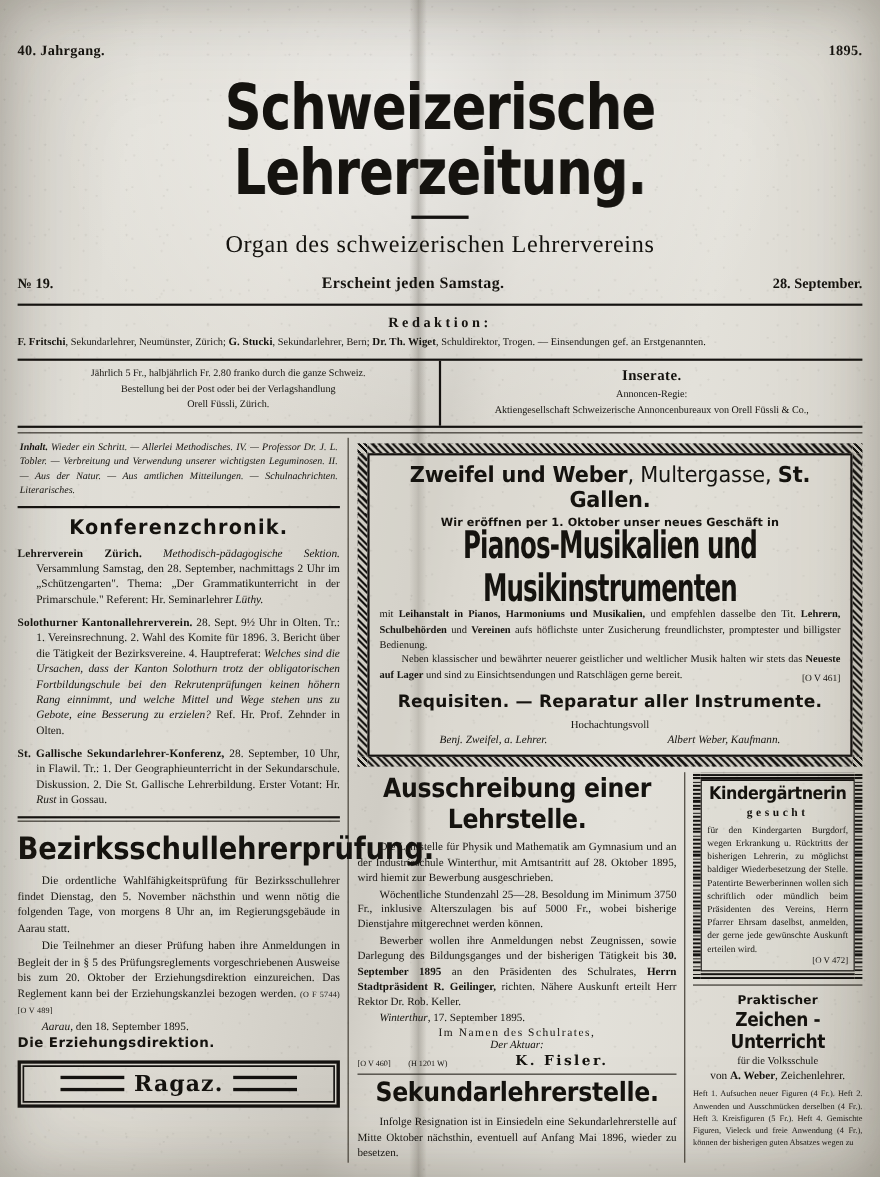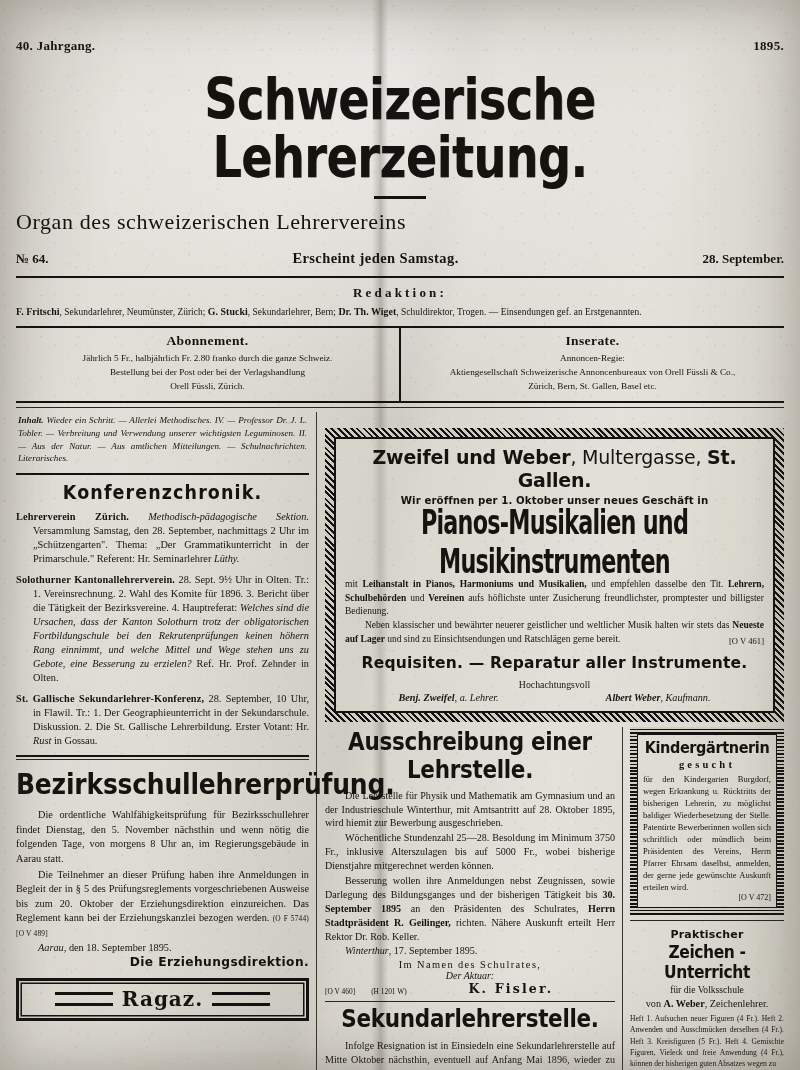--- a/index.html
+++ b/index.html
@@ -80,20 +80,21 @@
     margin-top: 16px;
     transform: scaleY(1.22) scaleX(.98);
     transform-origin: center top;
     text-shadow: .5px 0 0 rgba(0,0,0,.55);
   }
   .mh-rule {
     width: 52px; height: 3px; background: #141210;
     margin: 30px auto 10px;
   }
   .mh-sub1 {
+    text-align: center;
     font-size: 22px;
     letter-spacing: .6px;
     margin-top: 6px;
   }
   .mh-sub2 {
     text-align: center;
     font-size: 13.5px;
     font-weight: bold;
     margin-top: 11px;
     letter-spacing: .2px;
@@ -200,21 +201,20 @@
     font-size: 10.3px;
     line-height: 1.4;
     text-align: justify;
     text-indent: 22px;
     margin-bottom: 2px;
   }
   .bz-codes { font-size: 7.4px; letter-spacing: .2px; }
   .bz-place { font-size: 10.3px; text-indent: 22px; margin-top: 1px; }
   .bz-place i { font-style: italic; }
   .bz-sign {
-    text-align: right;
     font-weight: bold;
     font-size: 12.2px;
     letter-spacing: .4px;
     margin-top: 2px;
     font-family: "DejaVu Sans", "Liberation Sans", sans-serif;
   }
 
   
   .ragaz-box {
     border: 3px solid #141210;
@@ -237,21 +237,21 @@
     flex: 0 0 58px; height: 8px;
     border-top: 3px solid #141210;
     border-bottom: 3px solid #141210;
   }
 
   
   .zw-outer {
     border: 9px solid transparent;
     border-image: repeating-linear-gradient(45deg,
         #141210 0 2px, #cfccc3 2px 4px, #141210 4px 6px, #cfccc3 6px 9px) 9 round;
-    margin-top: 16px;
+    margin-top: 5px;
     background: rgba(223,221,213,.35);
   }
   .zw-inner {
     border: 2px solid #141210;
     padding: 7px 9px 8px;
     text-align: center;
   }
   .zw-h1 {
     font-family: "DejaVu Sans", "Liberation Sans", sans-serif;
     font-size: 19px;
@@ -292,21 +292,21 @@
     letter-spacing: .2px;
     margin: 8px 0 7px;
   }
   .zw-hv { font-size: 9.8px; margin-bottom: 2px; font-family: Liberation Serif, serif; }
   .zw-names {
     display: flex;
     justify-content: space-around;
     font-size: 10.2px;
     font-style: italic;
   }
-  .zw-names b { font-style: italic; font-weight: bold; }
+  .zw-names b { font-style: italic; font-weight: normal; }
 
   
   .lower { display: flex; margin-top: 5px; }
   .lower-mid { width: 290px; padding-right: 7px; border-right: 1.5px solid #3a352c; }
   .lower-right { flex: 1; padding-left: 7px; }
 
   .ad-title-lg {
     text-align: center;
     font-family: "DejaVu Sans", "Liberation Sans", sans-serif;
     font-weight: bold;
@@ -417,43 +417,41 @@
       <span>1895.</span>
     </div>
 
     <div class="mh-title">Schweizerische Lehrerzeitung.</div>
 
     <div class="mh-rule"></div>
 
     <div class="mh-sub1">Organ des schweizerischen Lehrervereins</div>
 
     <div class="mh-line3">
-      <span>№ 64.</span>
+      <span>№ 19.</span>
       <span class="mid">Erscheint jeden Samstag.</span>
       <span>28. September.</span>
     </div>
 
     <div class="rule-thick"></div>
     <div class="redaktion-head">Redaktion:</div>
     <div class="redaktion-body">
       <b>F. Fritschi</b><span>, Sekundarlehrer, Neumünster, Zürich; </span><b>G. Stucki</b><span>, Sekundarlehrer, Bern; </span><b>Dr. Th. Wiget</b><span>, Schuldirektor, Trogen. — Einsendungen gef. an Erstgenannten.</span>
     </div>
 
     <div class="ab-wrap">
       <div class="ab-col left">
-        <div class="ab-h">Abonnement.</div>
         <div class="ab-t">Jährlich 5 Fr., halbjährlich Fr. 2.80 franko durch die ganze Schweiz.</div>
         <div class="ab-t">Bestellung bei der Post oder bei der Verlagshandlung</div>
         <div class="ab-t big">Orell Füssli, Zürich.</div>
       </div>
       <div class="ab-col">
         <div class="ab-h">Inserate.</div>
         <div class="ab-t">Annoncen-Regie:</div>
         <div class="ab-t big">Aktiengesellschaft Schweizerische Annoncenbureaux von Orell Füssli &amp; Co.,</div>
-        <div class="ab-t">Zürich, Bern, St. Gallen, Basel etc.</div>
       </div>
     </div>
 
     <div class="body-grid">
 
       <div class="col-left">
 
         <div class="inhalt">
           <span class="lbl">Inhalt.</span><span> Wieder ein Schritt. — Allerlei Methodisches. IV. — Professor Dr. J. L. Tobler. — Verbreitung und Verwendung unserer wichtigsten Leguminosen. II. — Aus der Natur. — Aus amtlichen Mitteilungen. — Schulnachrichten.     Literarisches.</span>
         </div>
@@ -522,21 +520,21 @@
         </div>
 
         <div class="lower">
 
           <div class="lower-mid">
 
             <div>
               <div class="ad-title-lg">Ausschreibung einer Lehrstelle.</div>
               <div class="ad-p">Die Lehrstelle für Physik und Mathematik am Gymnasium und an der Industrieschule Winterthur, mit Amtsantritt auf 28. Oktober 1895, wird hiemit zur Bewerbung ausgeschrieben.</div>
               <div class="ad-p">Wöchentliche Stundenzahl 25—28. Besoldung im Minimum 3750 Fr., inklusive Alterszulagen bis auf 5000 Fr., wobei bisherige Dienstjahre mitgerechnet werden können.</div>
-              <div class="ad-p"><span>Besserung wollen ihre Anmeldungen nebst Zeugnissen, sowie Darlegung des Bildungsganges und der bisherigen Tätigkeit bis </span><b>30. September 1895</b><span> an den Präsidenten des Schulrates, </span><b>Herrn Stadtpräsident R. Geilinger,</b><span> richten. Nähere Auskunft erteilt Herr Rektor Dr. Rob. Keller.</span></div>
+              <div class="ad-p"><span>Bewerber wollen ihre Anmeldungen nebst Zeugnissen, sowie Darlegung des Bildungsganges und der bisherigen Tätigkeit bis </span><b>30. September 1895</b><span> an den Präsidenten des Schulrates, </span><b>Herrn Stadtpräsident R. Geilinger,</b><span> richten. Nähere Auskunft erteilt Herr Rektor Dr. Rob. Keller.</span></div>
               <div class="ad-place">
                 <i>Winterthur</i><span>, 17. September 1895.</span>
               </div>
               <div class="ad-sig-c">Im Namen des Schulrates,</div>
               <div class="ad-sig-i">Der Aktuar:</div>
               <div class="sig-row">
                 <span class="codes">
                   <span>[O V 460]</span>
                   <span>(H 1201 W)</span>
                 </span>

